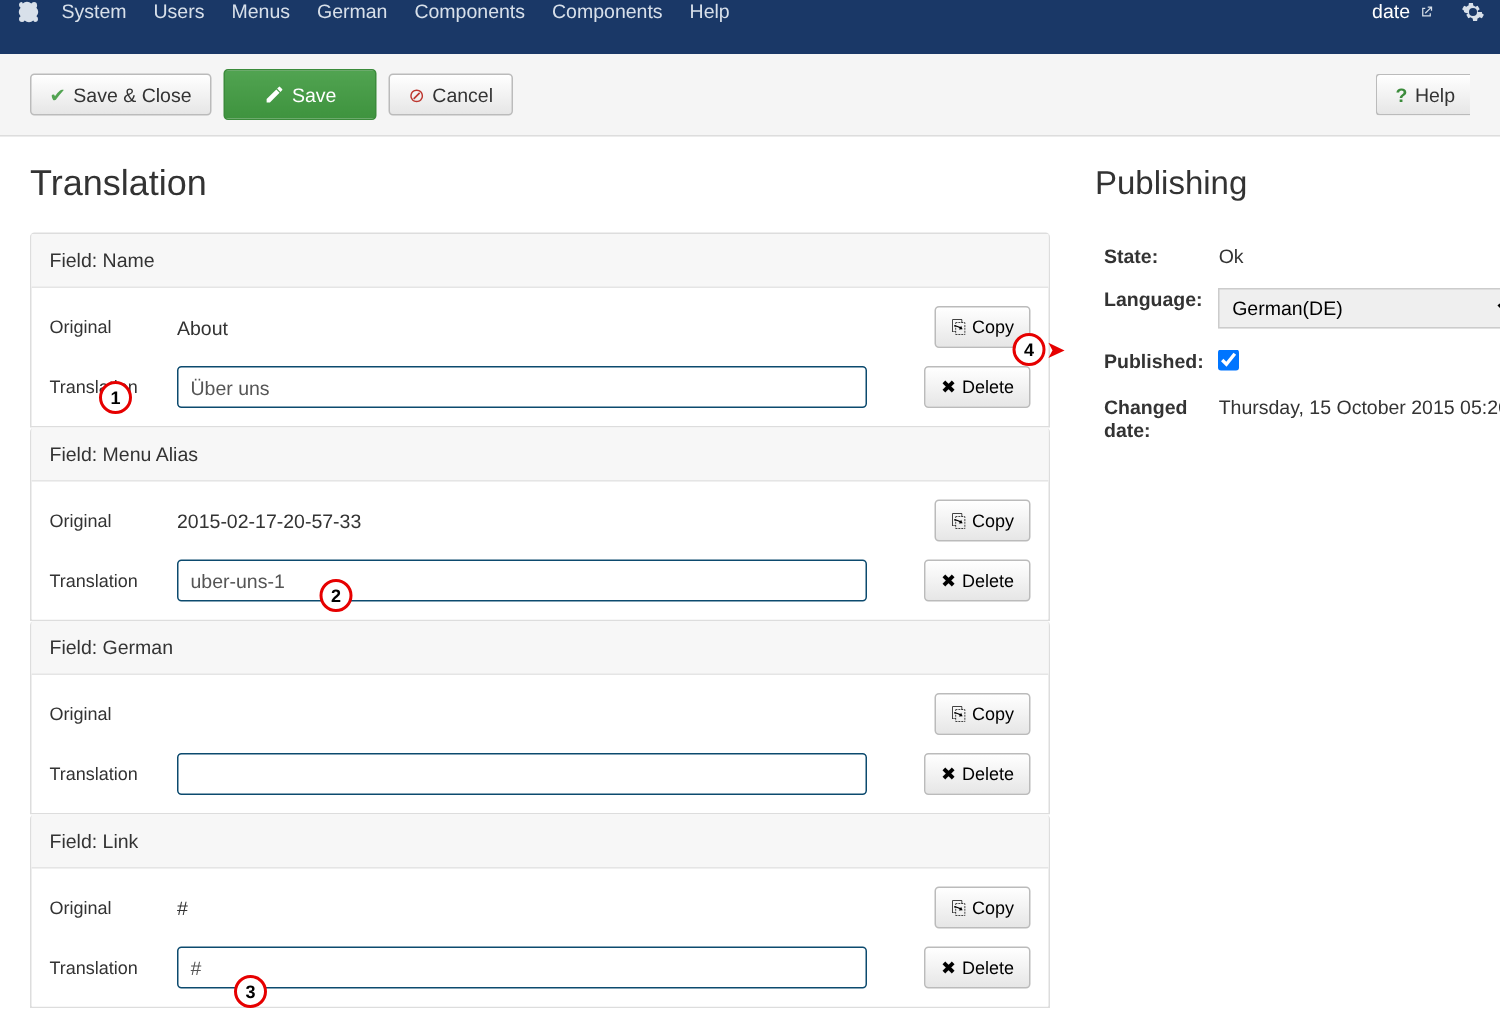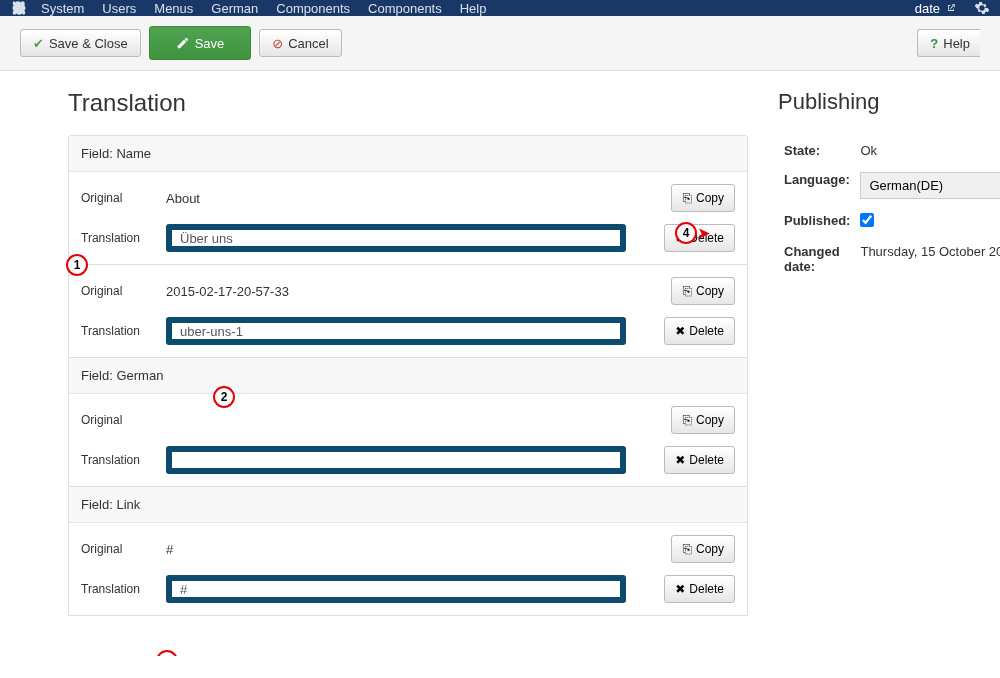--- a/index.html
+++ b/index.html
@@ -1,52 +1,52 @@
 <!DOCTYPE html>
 <html><head>
 <meta charset="utf-8">
 <style>
 * { box-sizing: border-box; margin: 0; padding: 0; }
 body { font-family: "Helvetica Neue", Helvetica, Arial, sans-serif; font-size: 13px; color: #333; background: #fff; width: 1000px; }
 
 
-.topnav { background: #1a3867; color: #d8e0ea; height: 16px; display: flex; align-items: center; padding: 0 10px; }
+.topnav { background: #1a3867; color: #d8e0ea; height: 36px; display: flex; align-items: flex-start; padding: 0 10px; }
 .topnav .joomla-icon { width: 16px; height: 16px; margin-right: 15px; fill: #d8e0ea; }
 .topnav .menu { display: flex; gap: 18px; }
 .topnav .menu a { color: #d8e0ea; text-decoration: none; font-size: 13px; cursor: pointer; }
 .topnav .spacer { flex: 1; }
 .topnav .user { color: #fff; display: flex; align-items: center; gap: 6px; cursor: pointer; }
 .topnav .gear { margin-left: 18px; cursor: pointer; fill: #d8e0ea; width: 16px; height: 16px; }
 .topnav .ext-icon { fill: #d8e0ea; width: 10px; height: 10px; }
 
 
 .subbar { background: #f5f5f5; border-bottom: 1px solid #ddd; }
 .toolbar { padding: 10px 20px; display: flex; gap: 8px; align-items: center; }
 .btn { display: inline-flex; align-items: center; gap: 5px; padding: 4px 12px; border: 1px solid #bbb; background: linear-gradient(#fff,#e6e6e6); border-radius: 3px; color: #333; font-size: 13px; height: 28px; cursor: pointer; }
 .btn-green { background: linear-gradient(#51a351,#3e933e); border-color: #3b8b3b; color: #fff; padding: 16px 26px; }
 .btn .check-icon { color: #51a351; }
 .btn-green .edit-icon { fill: #fff; }
 .btn .cancel-icon { color: #bd362f; }
 .btn-help { margin-left: auto; border-radius: 3px 0 0 3px; border-right: none; padding-right: 10px; }
 
 
 .content { display: flex; gap: 30px; padding: 18px 20px 40px 20px; }
-.left { flex: 0 0 680px; margin-left: 48px; }
+.left { flex: 0 0 680px; }
 .right { flex: 1; }
 h2.page-title { font-size: 24px; font-weight: normal; margin-bottom: 18px; }
 
 .field-block { border: 1px solid #ddd; border-radius: 3px 3px 0 0; margin-bottom: 0; }
 .field-block + .field-block { border-top: none; }
 .field-block .head { background: #f7f7f7; border-bottom: 1px solid #e5e5e5; padding: 10px 12px; font-weight: normal; color: #333; }
 .field-block .body { padding: 12px; }
 .row { display: flex; align-items: center; margin-bottom: 12px; }
 .row:last-child { margin-bottom: 0; }
 .row .lab { width: 85px; color: #333; font-size: 12px; }
 .row .val { flex: 0 0 460px; font-size: 13px; }
-.row input[type=text] { width: 100%; padding: 6px 8px; border: 6px solid #0c4a6e; border-radius: 3px; font-size: 13px; color: #555; height: 28px; }
+.row input[type=text] { width: 100%; padding: 6px 8px; border: 1px solid #0c4a6e; border-radius: 3px; font-size: 13px; color: #555; height: 28px; }
 .row .act { margin-left: auto; }
 .smbtn { display: inline-flex; align-items: center; gap: 4px; padding: 4px 10px; border: 1px solid #bbb; background: linear-gradient(#fff,#e6e6e6); border-radius: 3px; font-size: 12px; cursor: pointer; height: 28px; }
 
 
 .pub h2 { font-size: 22px; font-weight: normal; margin-bottom: 20px; }
 .pub table { width: 100%; }
 .pub td { padding: 6px 4px; vertical-align: top; font-size: 13px; }
 .pub td:first-child { width: 80px; font-weight: bold; }
 .pub select { width: 200px; padding: 4px; border: 1px solid #ccc; font-size: 13px; }
 .pub input[type=checkbox] { width: 14px; height: 14px; }
@@ -134,20 +134,21 @@
               <button class="smbtn">
                 <span>✖</span>
                 <span>Delete</span>
               </button>
             </div>
           </div>
         </div>
       </div>
 
       <div class="field-block">
+        <div class="head">Field: Menu Alias</div>
         <div class="body">
           <div class="row">
             <div class="lab">Original</div>
             <div class="val">2015-02-17-20-57-33</div>
             <div class="act">
               <button class="smbtn">
                 <span>⎘</span>
                 <span>Copy</span>
               </button>
             </div>

